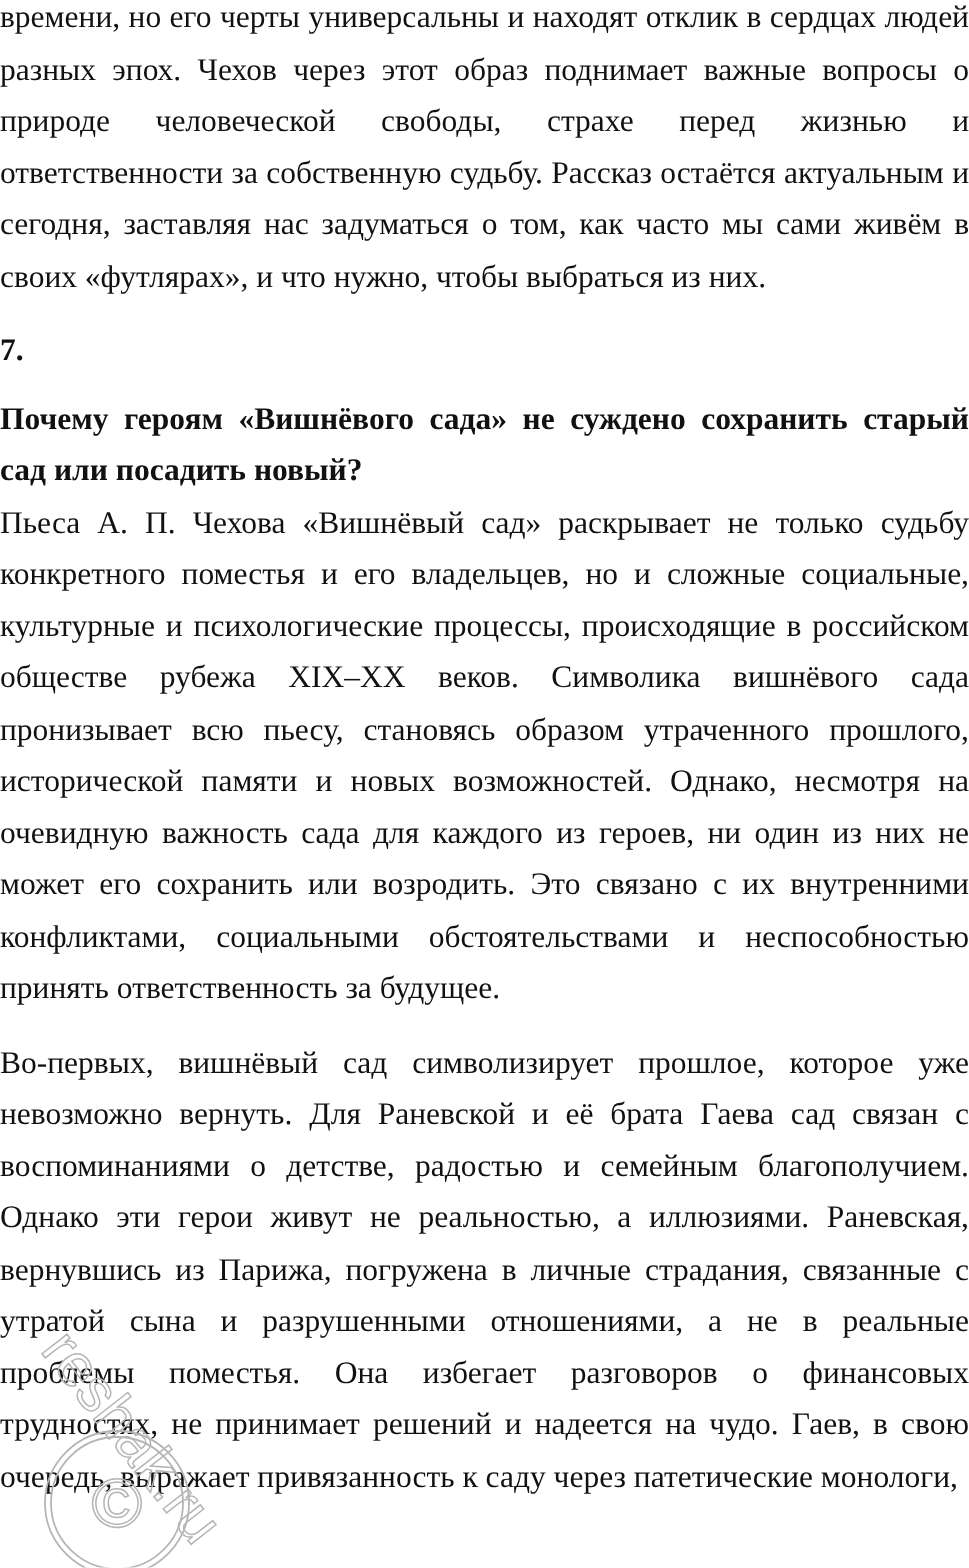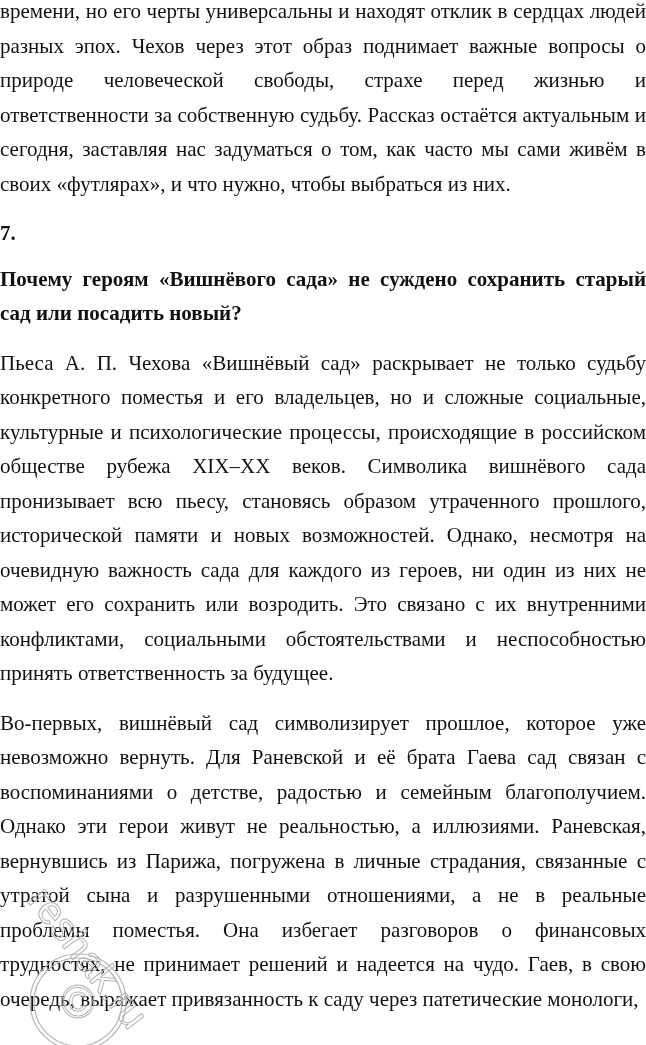--- a/index.html
+++ b/index.html
@@ -29,21 +29,20 @@
     text-align-last: left;
   }
   .para { margin-bottom: 15px; }
   .num {
     font-weight: bold;
     margin-top: 0;
     margin-bottom: 11px;
   }
   .heading {
     font-weight: bold;
-    margin-bottom: 15px;
   }
   .watermark {
     position: absolute;
     left: 0;
     top: 880px;
     width: 190px;
     height: 165px;
     pointer-events: none;
   }
 </style>

